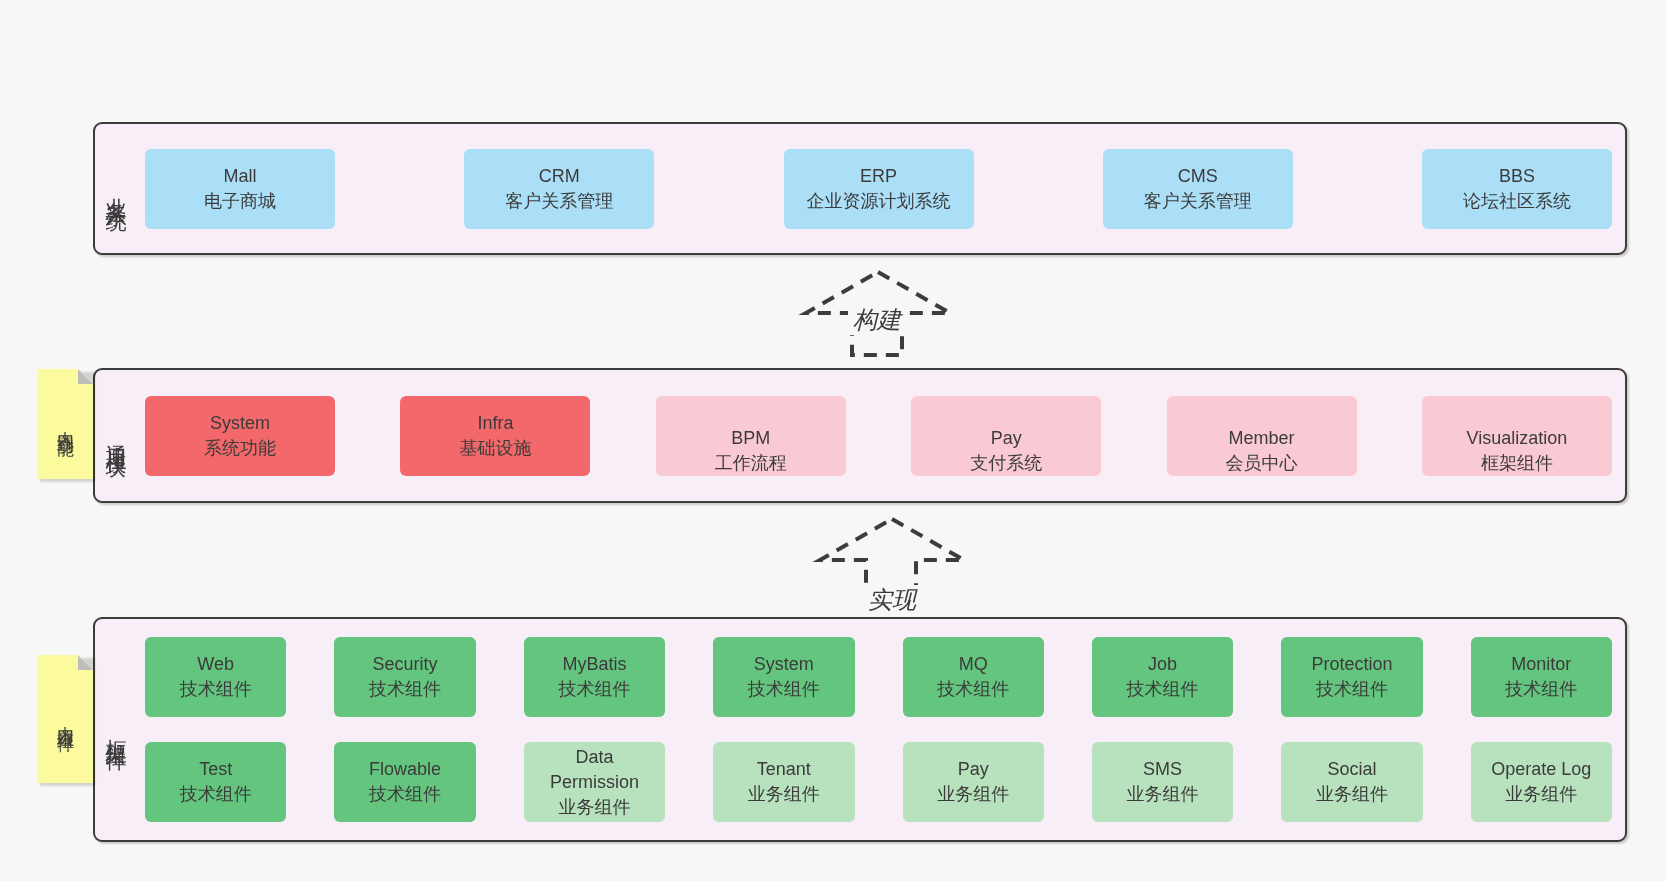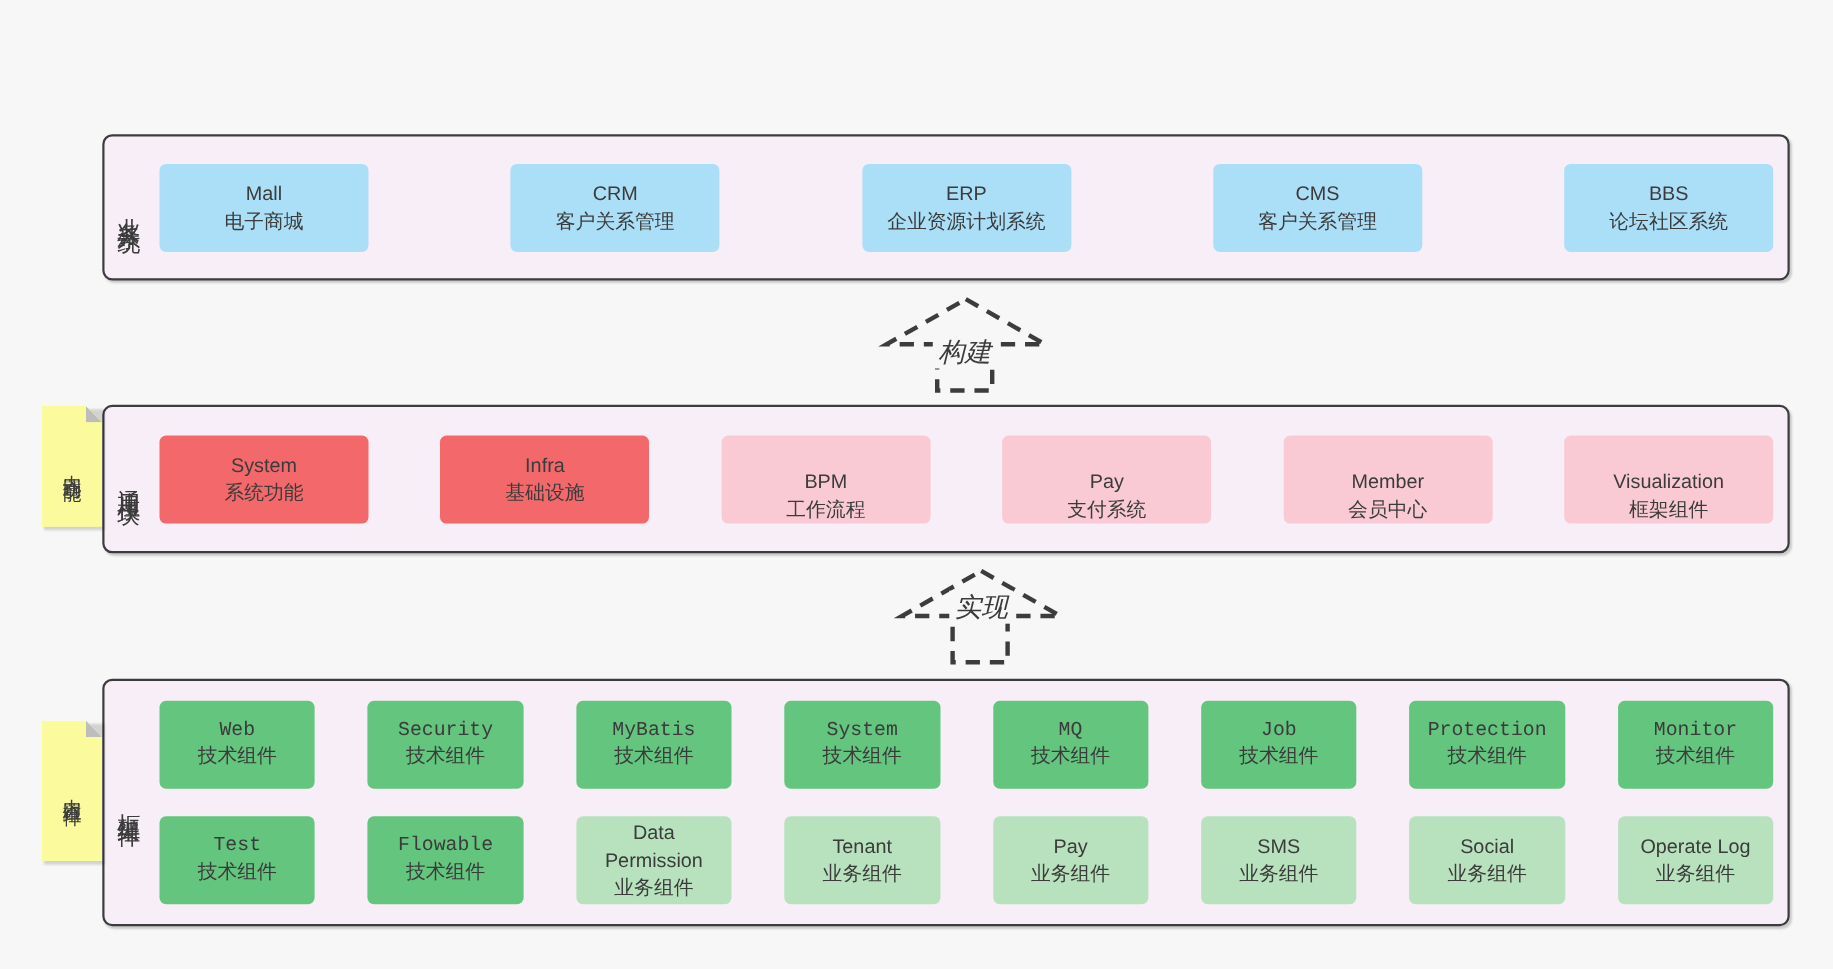--- a/index.html
+++ b/index.html
@@ -58,21 +58,21 @@
     line-height:25px;
     color:var(--text,#3b3b3b);
     padding:0 6px;
     box-sizing:border-box;
   }
   .panel-business .box,.panel-modules .box{width:190px;}
   .panel-framework .box{width:150px;}
   .c-blue{background:var(--c-blue,#abdef7);}
   .c-red{background:var(--c-red,#f3696b);}
   .c-pink{background:var(--c-pink,#facad4);justify-content:flex-end;}
-  .c-green{background:var(--c-green,#63c57e);font-family:Liberation Mono, monospace;}
+  .c-green{background:var(--c-green,#63c57e);}
   .c-lightgreen{background:var(--c-lightgreen,#b7e2bd);align-items:center;}
   .arrow{
     position:absolute;
     overflow:visible;
   }
   .arrow path{
     fill:none;
     stroke:var(--border,#3c3c3c);
     stroke-width:4;
     stroke-dasharray:13 9;
@@ -191,21 +191,21 @@
 
   <div class="note-shadow" style="top:372px;height:110px;"></div>
   <div class="note" style="top:369px;height:110px;">
     <div class="note-fold"></div>
     <div class="note-text">内置功能</div>
   </div>
 
   <svg class="arrow" style="left:814px;top:513px;" width="156" height="95" viewBox="0 0 156 95">
     <path d="M78 6 L150 47 L102 47 L102 89 L52 89 L52 47 L6 47 Z"></path>
   </svg>
-  <div class="arrow-label" style="left:863px;top:537px;">实现</div>
+  <div class="arrow-label" style="left:863px;top:585px;">实现</div>
 
   <section class="panel panel-framework" style="top:617px;height:225px;">
     <div class="v-label">框架组件</div>
     <div class="rows">
         <div class="row">
           <div class="box c-green">
             <div class="box-name">Web</div>
             <div class="box-desc">技术组件</div>
           </div>
           <div class="box c-green">

